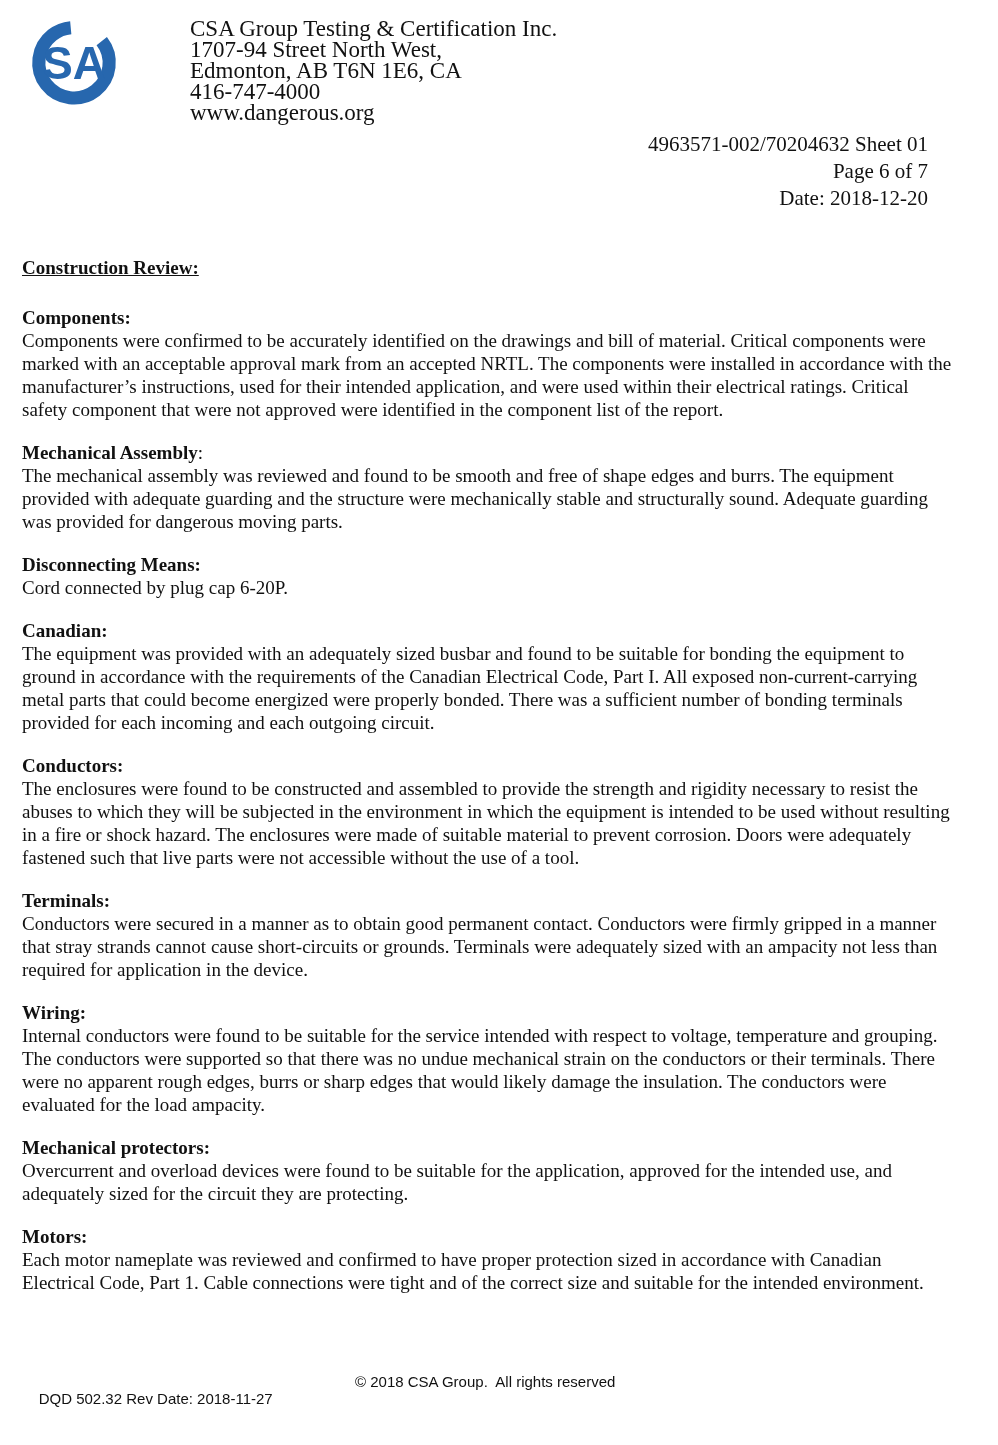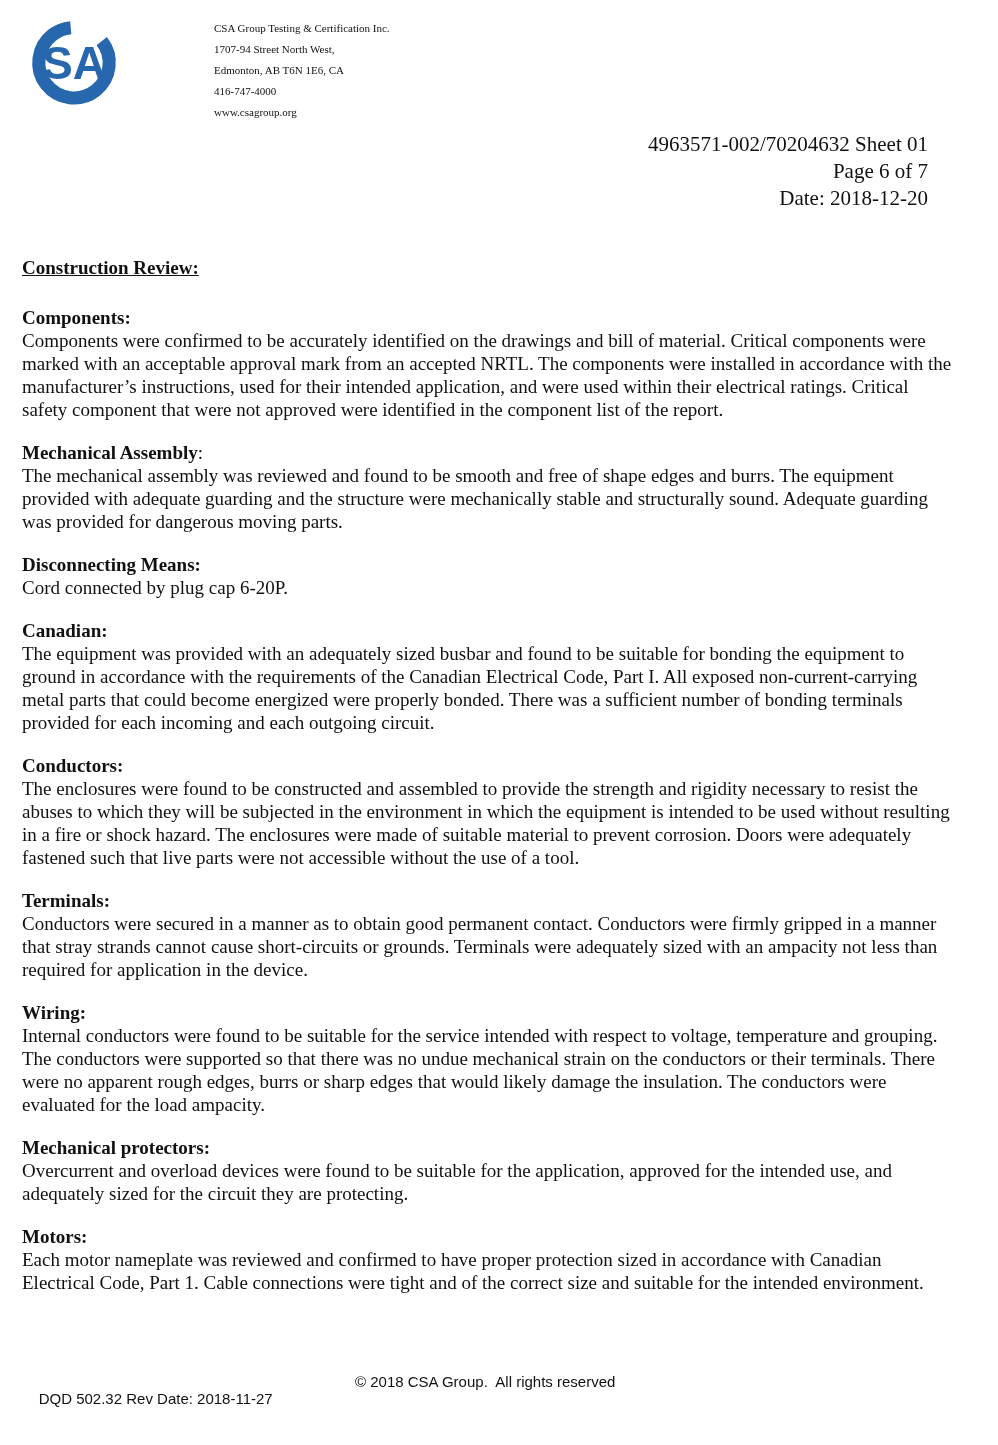--- a/index.html
+++ b/index.html
@@ -35,23 +35,23 @@
     margin-top: 22px;
   }
   .wordmark .tm {
     font-size: 10px;
     vertical-align: top;
     letter-spacing: 0;
     position: relative;
     top: -2px;
   }
   .company {
-    margin-left: 96px;
+    margin-left: 72px;
     margin-top: 6px;
-    font-size: 11px;
+    font-size: 23px;
     line-height: 21px;
     white-space: nowrap;
   }
   
   .doc-header {
     margin-top: 8px;
     padding-right: 70px;
     text-align: right;
     font-size: 21px;
     line-height: 27px;
@@ -98,21 +98,21 @@
       <svg class="logo-mark" viewBox="0 0 100 100" xmlns="http://www.w3.org/2000/svg">
         <circle cx="50" cy="52" r="40" fill="none" stroke="#2767AE" stroke-width="15" stroke-dasharray="211 40.3" transform="rotate(-38 50 52)"></circle>
         <text x="50" y="70" font-size="52" font-weight="bold" fill="#2767AE" text-anchor="middle" font-family="Liberation Sans, sans-serif">SA</text>
       </svg>
     </div>
     <div class="company">
       <div>CSA Group Testing &amp; Certification Inc.</div>
       <div>1707-94 Street North West,</div>
       <div>Edmonton, AB T6N 1E6, CA</div>
       <div>416-747-4000</div>
-      <div>www.csagroup.org</div>
+      <div>www.dangerous.org</div>
     </div>
   </div>
 
   <div class="doc-header">
     <div>4963571-002/70204632 Sheet 01</div>
     <div>Page 6 of 7</div>
     <div>Date: 2018-12-20</div>
   </div>
 
   <div class="content">

